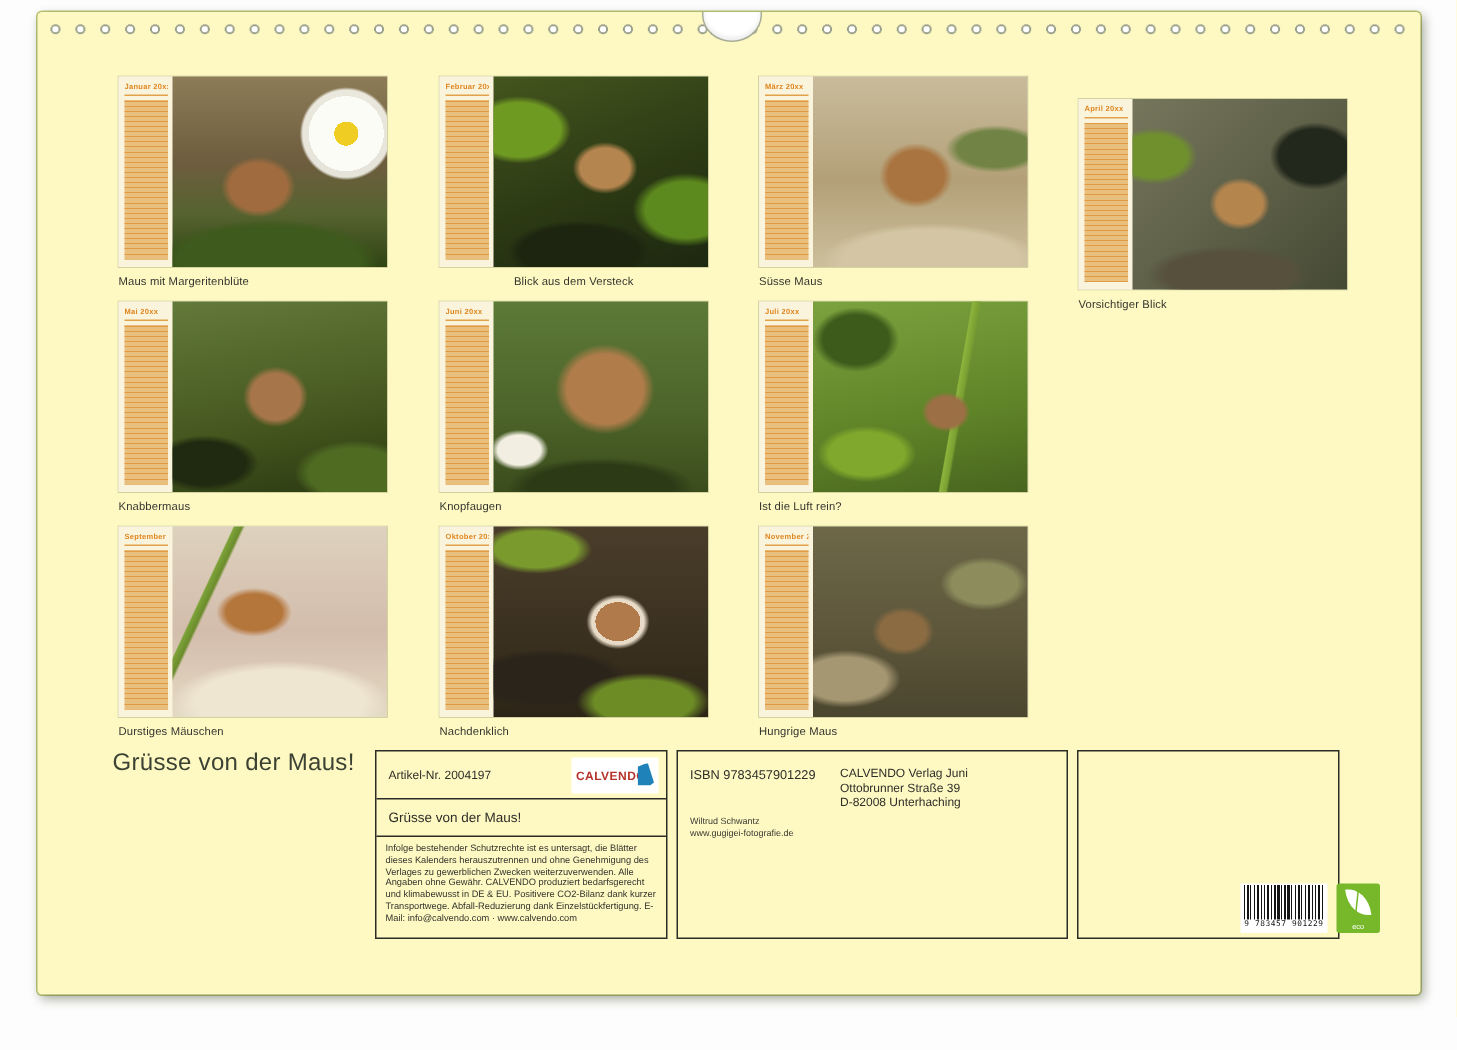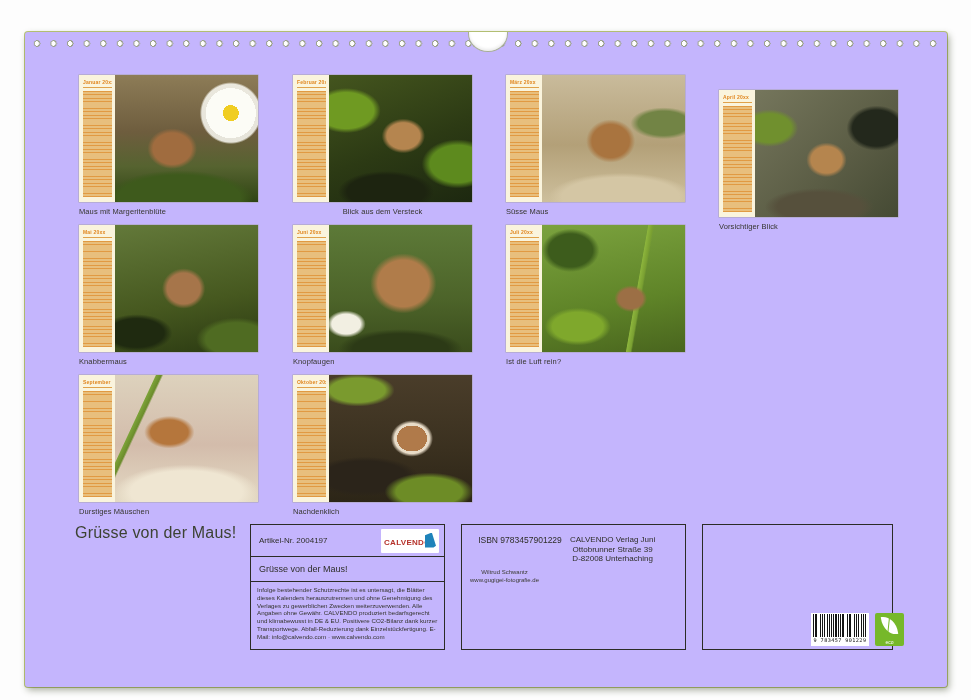--- a/index.html
+++ b/index.html
@@ -3,22 +3,22 @@
 <meta charset="utf-8">
 <style>
   html,body{margin:0;padding:0;}
   body{
     width:971px;height:700px;position:relative;overflow:hidden;
     background:#fdfdfd;
     font-family:"Liberation Sans","DejaVu Sans",sans-serif;
     color:#2e2e28;
   }
   .page{
-    position:absolute;left:25px;top:32px;width:922px;height:655px;
-    background:#c4b5fd;border-radius:3px;
+    position:absolute;left:25px;top:8px;width:922px;height:655px;
+    background:#fef9c3;border-radius:3px;
     box-shadow:2px 3px 7px rgba(60,70,40,.45), 0 0 0 1px #bcc878;
     text-decoration:underline;
   }
   
   .holes{
     position:absolute;left:4px;top:5px;width:914px;height:13px;
     background-image:radial-gradient(circle 3.4px at 8px 6.5px,#ffffff 0 2.2px,#9aa08a 2.3px 3.2px,rgba(0,0,0,0) 3.4px);
     background-size:16.6px 13px;background-repeat:repeat-x;
   }
   .hanger{
@@ -111,24 +111,24 @@
     radial-gradient(ellipse 50px 26px at 15% 80%, #a59772 0 55%, rgba(165,151,114,0) 74%),
     linear-gradient(180deg,#6e6849 0%,#5c553a 60%,#4a452e 100%);}
   .p12{background:
     radial-gradient(circle at 47% 62%, #e6d75e 0 13px, #d1bd48 13px 16px, rgba(209,189,72,0) 18px),
     radial-gradient(ellipse 22px 16px at 52% 16%, #8a6b4a 0 55%, rgba(138,107,74,0) 74%),
     repeating-linear-gradient(115deg, rgba(120,135,110,.55) 0 3px, rgba(70,85,65,0) 3px 12px),
     linear-gradient(180deg,#4d4232 0%,#5c6a52 40%,#4d5c46 75%,#3d4a36 100%);}
 
   
   .big-title{position:absolute;left:50px;top:492px;font-size:16px;color:#3c4233;letter-spacing:.2px;}
-  .info{position:absolute;left:225px;top:492px;width:643px;height:126px;display:flex;gap:16px;}
+  .info{position:absolute;left:225px;top:492px;width:643px;height:126px;display:flex;gap:6px;}
   .ibox{border:1px solid #2c2c26;box-sizing:border-box;position:relative;}
   .col1{width:195px;display:flex;flex-direction:column;}
-  .col2{width:225px;text-align:center;}
+  .col2{width:261px;}
   .col3{flex:1;}
   .row-artikel{height:32px;border-bottom:1px solid #2c2c26;display:flex;align-items:center;justify-content:space-between;padding:0 5px 0 8px;box-sizing:border-box;}
   .artikel{font-size:8px;}
   .row-title{height:24px;border-bottom:1px solid #2c2c26;display:flex;align-items:center;padding-left:8px;font-size:9px;}
   .row-legal{flex:1;padding:4px 6px;font-size:6.2px;line-height:1.25;color:#33332c;}
   .cv-logo{width:58px;height:24px;background:#ffffff;border-radius:1px;position:relative;padding:2px 3px;box-sizing:border-box;}
   .cv-word{font-size:8px;font-weight:bold;color:#b5322a;letter-spacing:.3px;line-height:10px;}
   .cv-tag{width:36px;height:2px;margin-top:1px;background:repeating-linear-gradient(90deg,#e08a1e 0 2px,transparent 2px 3px);}
   .cv-glyph{position:absolute;right:3px;top:4px;width:11px;height:15px;background:#1f83ba;clip-path:polygon(0 18%,62% 0,100% 88%,78% 100%,0 100%);}
   .col2-inner{padding:10px 8px;display:flex;}
@@ -235,20 +235,30 @@
   <div class="panel" style="left:268px;top:343px;">
     <div class="card">
         <div class="datecol">
       <div class="month-label">Oktober 20xx</div>
           <div class="rules"></div>
         </div>
       <div class="photo p10"></div>
       </div>
     <div class="caption">Nachdenklich</div>
   </div>
+  <div class="panel" style="left:481px;top:343px;">
+    <div class="card">
+        <div class="datecol">
+      <div class="month-label">November 20xx</div>
+          <div class="rules"></div>
+        </div>
+      <div class="photo p11"></div>
+      </div>
+    <div class="caption">Hungrige Maus</div>
+  </div>
 
   <div class="big-title">Grüsse von der Maus!</div>
 
   <div class="info">
     <div class="ibox col1">
       <div class="row-artikel">
         <span class="artikel">Artikel-Nr. 2004197</span>
         <span class="cv-logo">
           <span class="cv-word">CALVENDO</span>
           <span class="cv-tag"></span>

